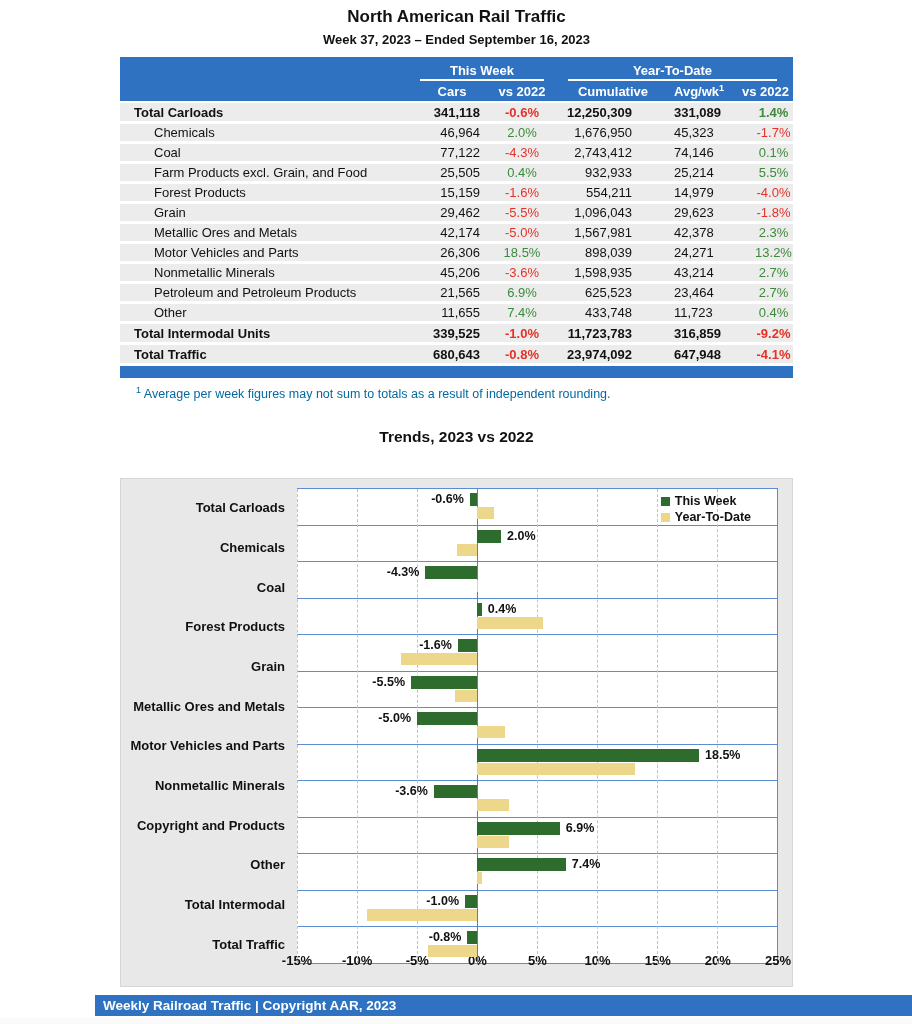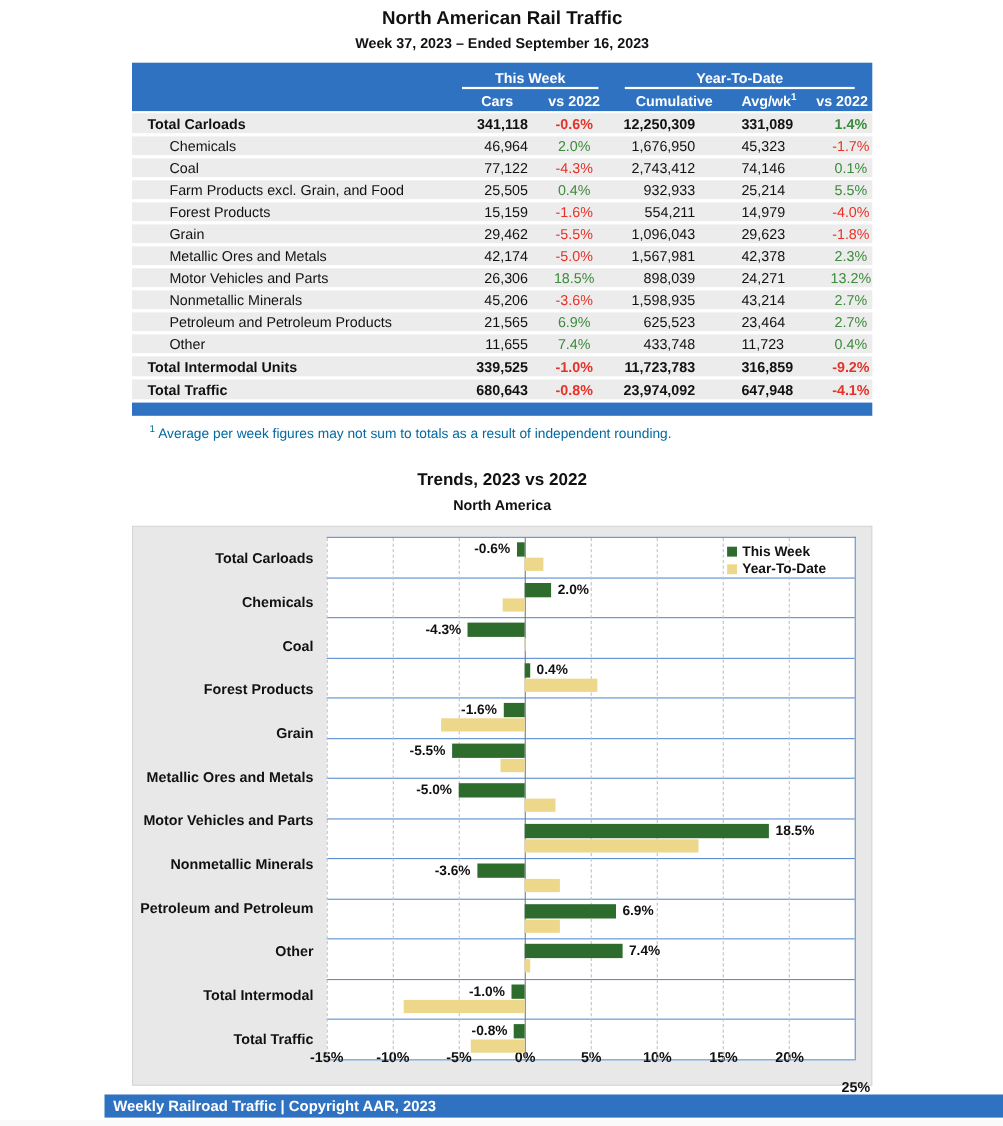--- a/index.html
+++ b/index.html
@@ -205,34 +205,33 @@
           <div class="c pct p6 neg">-4.1%</div>
         </div>
       </div>
     <div class="table-bottom-bar"></div>
   </div>
 
   <div class="footnote"><sup>1</sup> <span>Average per week figures may not sum to totals as a result of independent rounding.</span></div>
 
   <div class="chart-title-block">
     <div class="chart-title">Trends, 2023 vs 2022</div>
-    <div class="chart-subtitle">North America</div>
   </div>
 
   <div class="chart">
     <div class="cat-col">
         <div class="catlbl">Total Carloads</div>
         <div class="catlbl">Chemicals</div>
         <div class="catlbl">Coal</div>
         <div class="catlbl">Forest Products</div>
         <div class="catlbl">Grain</div>
         <div class="catlbl">Metallic Ores and Metals</div>
         <div class="catlbl">Motor Vehicles and Parts</div>
         <div class="catlbl">Nonmetallic Minerals</div>
-        <div class="catlbl">Petroleum and Petroleum</div>
+        <div class="catlbl">Copyright and Products</div>
         <div class="catlbl">Other</div>
         <div class="catlbl">Total Intermodal</div>
         <div class="catlbl">Total Traffic</div>
       </div>
     <div class="plot">
       <div class="legend">
           <div class="legitem">
             <span class="sw" style="background: rgb(46, 108, 46);"></span>
             <span class="legtxt">This Week</span>
           </div>
@@ -317,21 +316,21 @@
       </div>
     <div class="xaxis">
         <div class="xtick" style="left: 0%;">-15%</div>
         <div class="xtick" style="left: 12.5%;">-10%</div>
         <div class="xtick" style="left: 25%;">-5%</div>
         <div class="xtick" style="left: 37.5%;">0%</div>
         <div class="xtick" style="left: 50%;">5%</div>
         <div class="xtick" style="left: 62.5%;">10%</div>
         <div class="xtick" style="left: 75%;">15%</div>
         <div class="xtick" style="left: 87.5%;">20%</div>
-        <div class="xtick" style="left: 100%; margin-top: 28px;">25%</div>
+        <div class="xtick" style="left: 100%;">25%</div>
       </div>
   </div>
 
   <div class="footer">
     <span>Weekly Railroad Traffic | Copyright AAR, 2023</span>
     <span>4</span>
   </div>
   <div class="bottom-strip"></div>
 
 </div>

